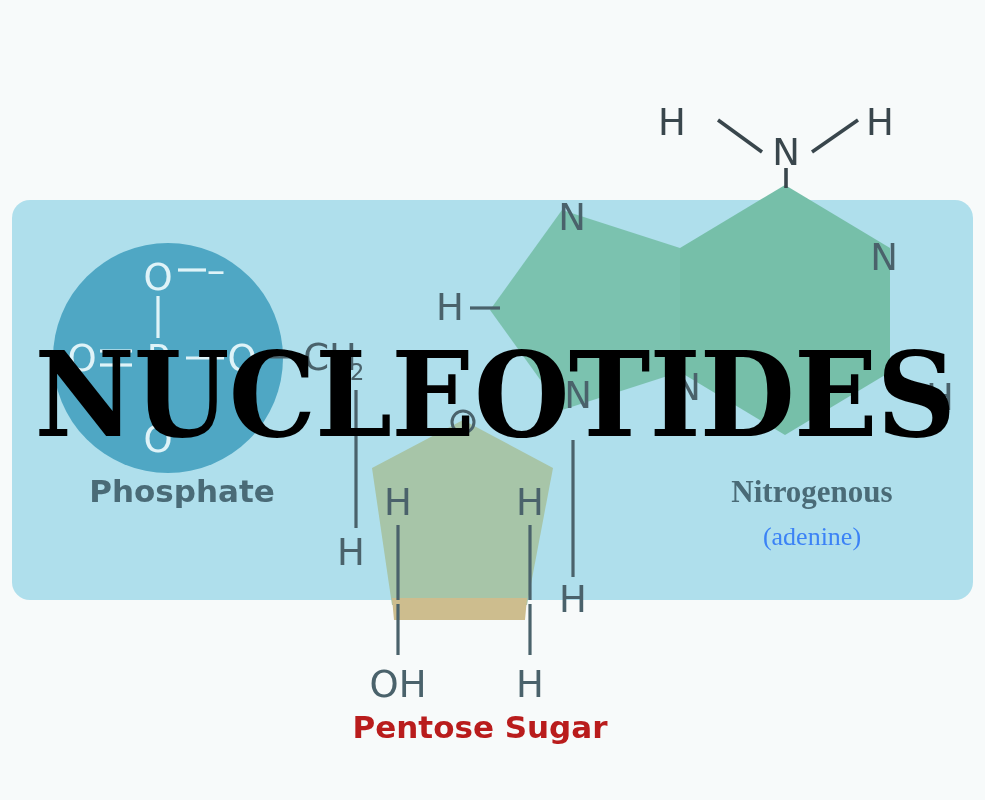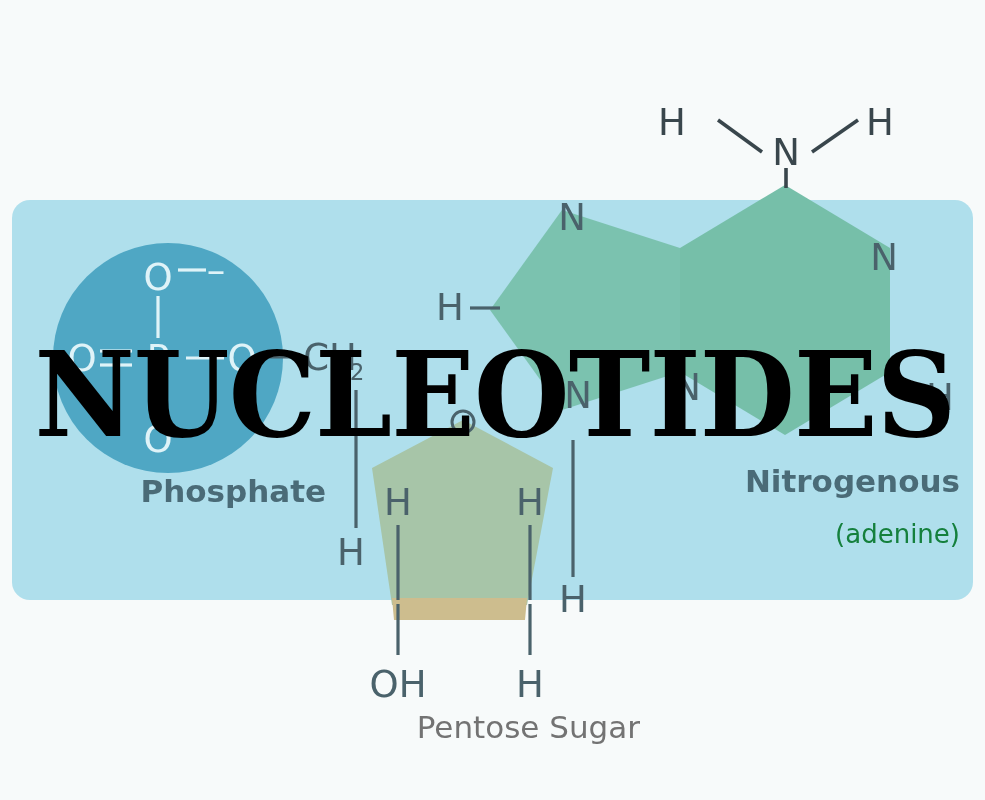--- a/index.html
+++ b/index.html
@@ -78,44 +78,44 @@
     color: #000000;
     transform: scaleX(0.93);
     transform-origin: 50% 50%;
     white-space: nowrap;
     user-select: none;
   }
 
   
   .label-block {
     position: absolute;
-    text-align: right;
+    text-align: center;
     font-family: "DejaVu Sans", sans-serif;
   }
   .label-strong {
     font-weight: bold;
     font-size: 31px;
     color: #4a6b77;
     line-height: 1.28;
   }
   .label-sub {
     font-size: 26px;
-    color: #15803d;
+    color: #3b82f6;
     line-height: 1.3;
-    margin-top: 16px;
+    margin-top: 8px;
   }
   .label-grey {
-    font-weight: normal;
+    font-weight: bold;
     font-size: 31px;
-    color: #737373;
+    color: #b91c1c;
     line-height: 1.25;
   }
 
   #lbl-phosphate { left: 38px;  top: 472px; width: 288px; }
-  #lbl-nitro     { left: 664px; top: 462px; width: 296px; }
+  #lbl-nitro     { left: 664px; top: 472px; width: 296px; font-family: Liberation Serif, serif; }
   #lbl-pentose   { left: 320px; top: 708px; width: 320px; }
 </style>
 </head>
 <body>
 
 <div id="stage">
 
   <div class="panel"></div>
 
   <svg class="layer" viewBox="0 0 985 800" xmlns="http://www.w3.org/2000/svg">

